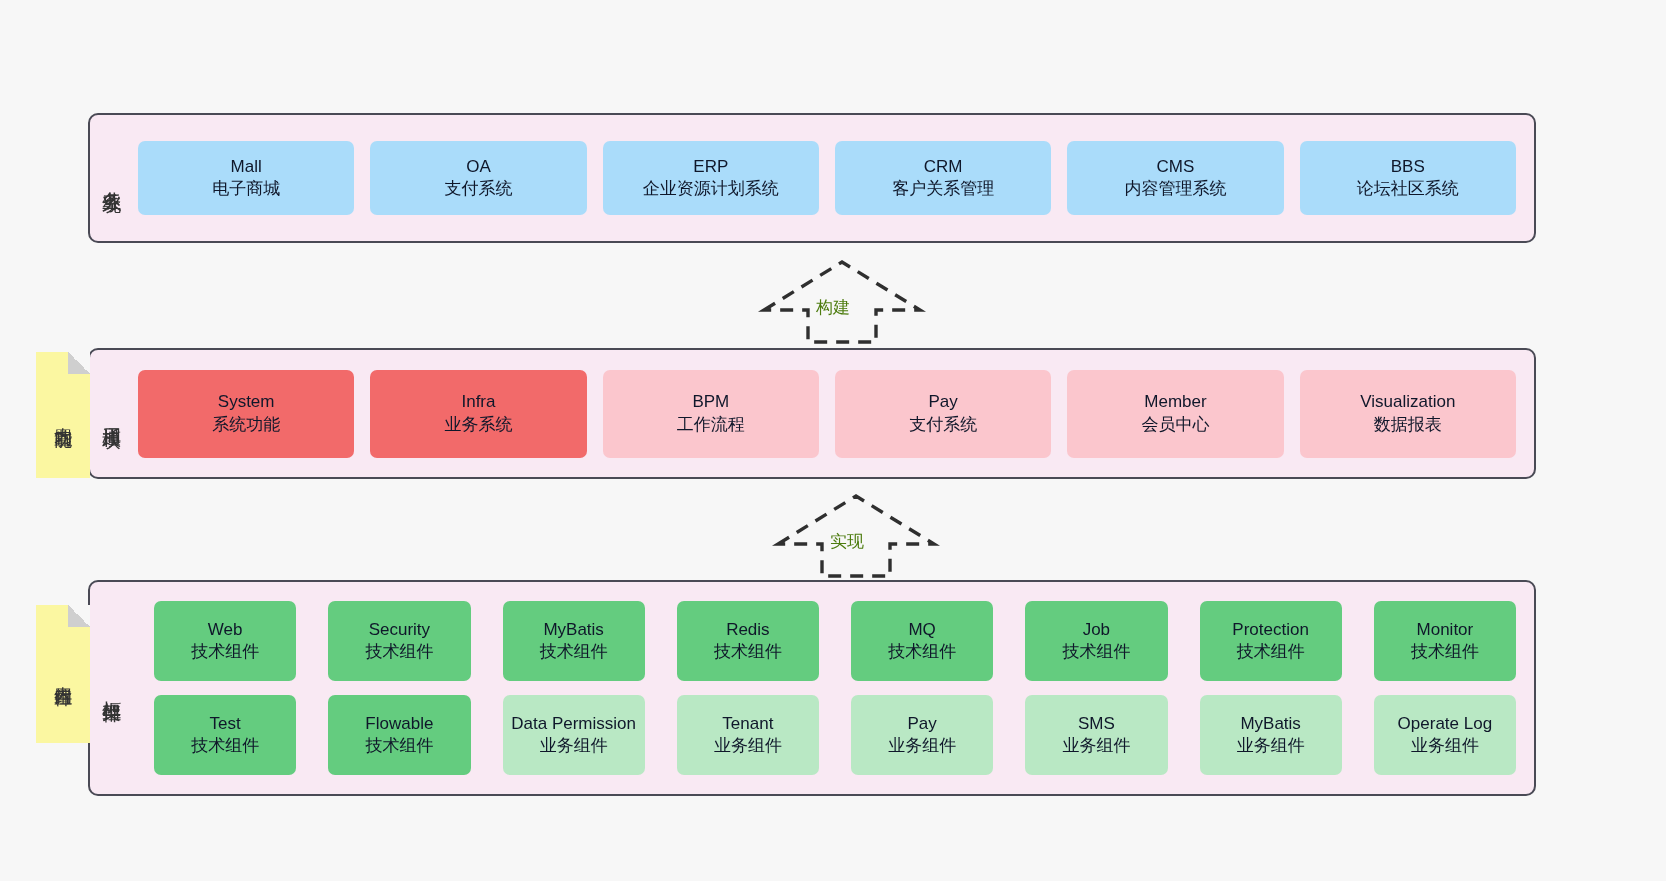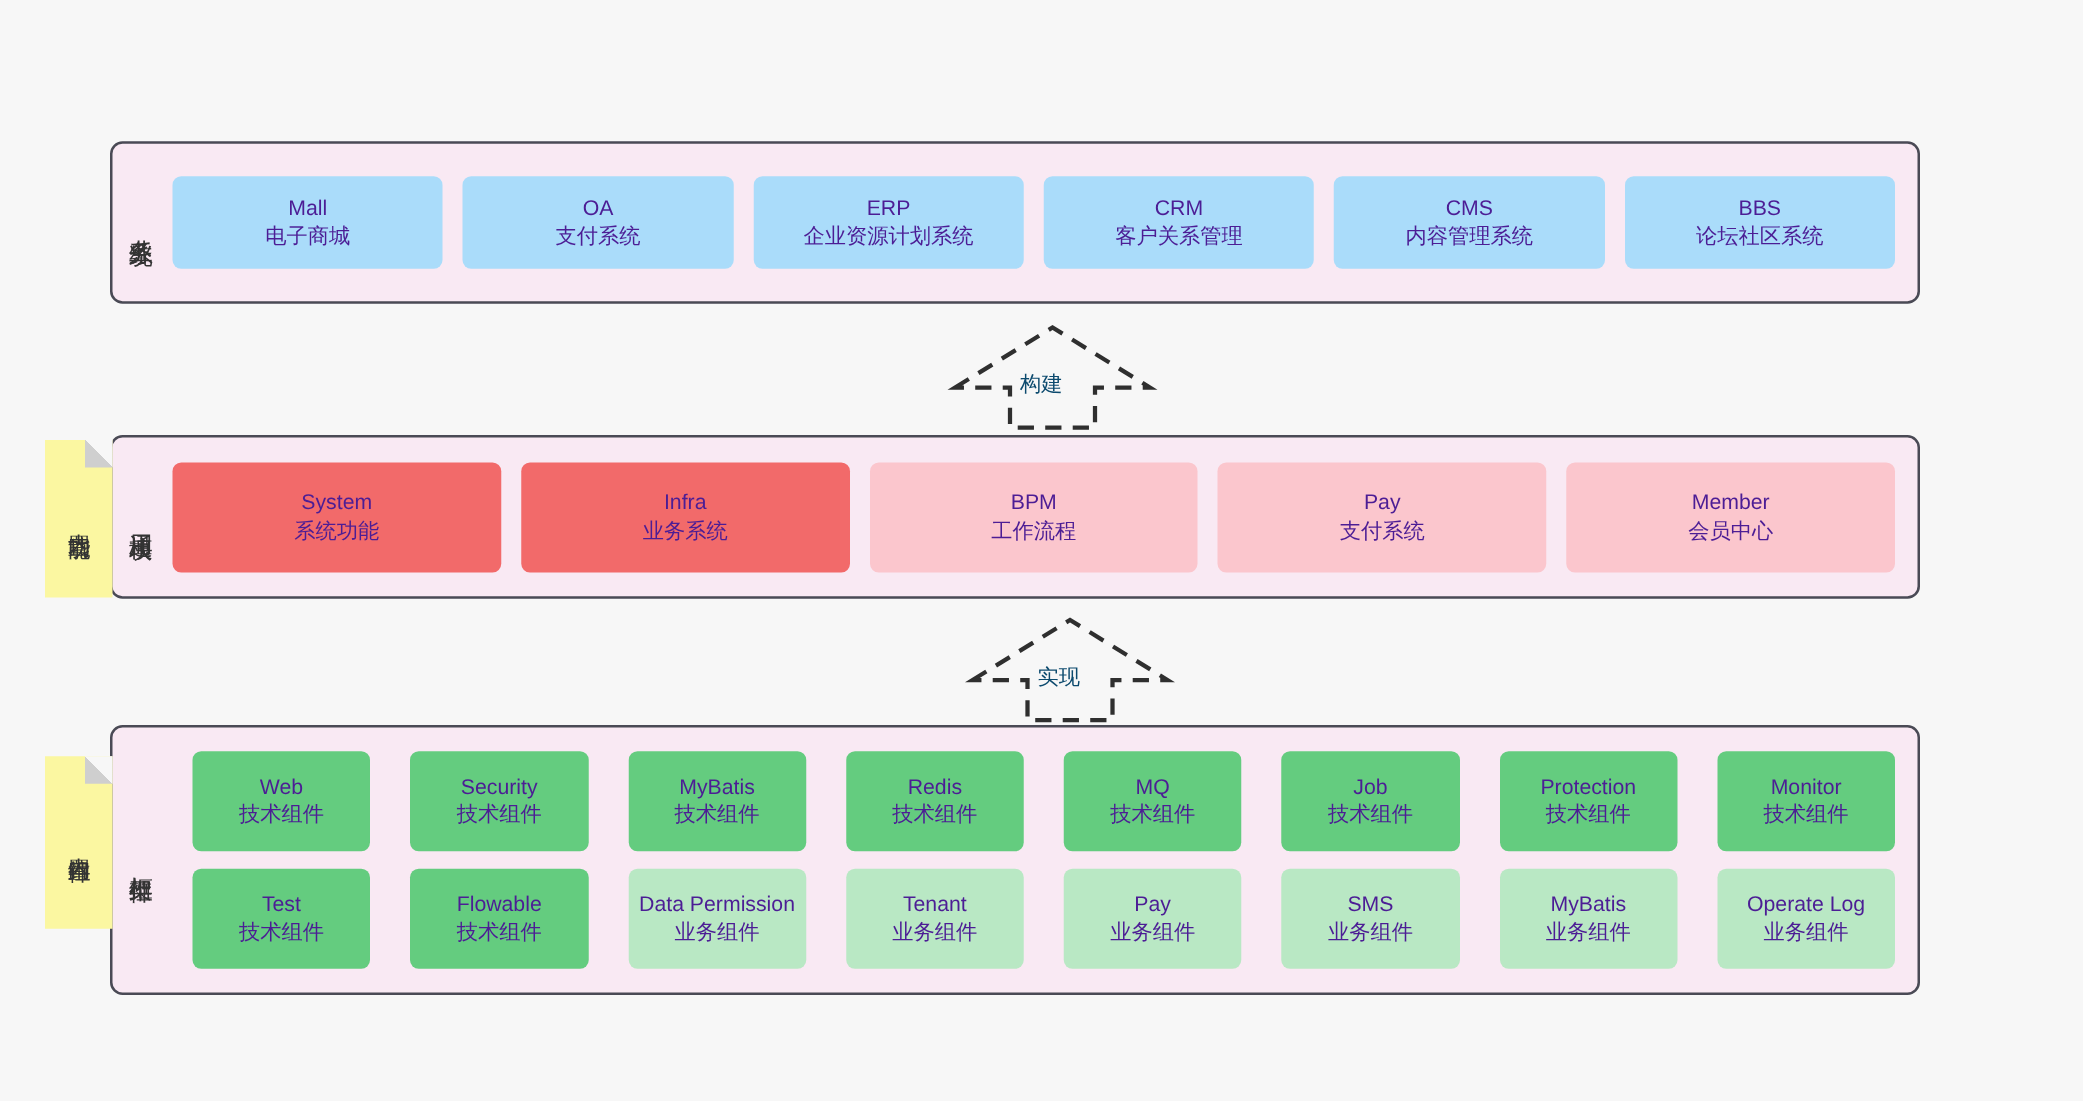--- a/index.html
+++ b/index.html
@@ -63,21 +63,21 @@
   .cell {
     flex: 1 1 0;
     border-radius: 7px;
     display: flex;
     flex-direction: column;
     align-items: center;
     justify-content: center;
     text-align: center;
     font-size: 17px;
     line-height: 1.30;
-    color: #4c1d95;
+    color: #0f172a;
     box-sizing: border-box;
     padding: 4px 6px;
   }
   .cell .t1 { display:block; }
   .cell .t2 { display:block;text-align:center; }
 
   
   .c-blue       { background: #aadcfa; }
   .c-red        { background: #f26a6a; }
   .c-pink       { background: #fbc6cd; }
@@ -119,21 +119,21 @@
   }
   #note-common    { left: 36px; top: 352px; width: 54px; height: 126px; }
   #note-framework { left: 36px; top: 605px; width: 54px; height: 138px; }
 
   
   .arrow-wrap { position: absolute; }
   .arrow-wrap svg { display: block; overflow: visible; }
   .arrow-label {
     position: absolute;
     font-size: 17px;
-    color: #0c4a6e;
+    color: #4d7c0f;
     background: #f7f7f7;
     padding: 0 2px;
     white-space: nowrap;
     user-select: none;
   }
   #arrow-build  { left: 754px; top: 258px; width: 176px; height: 86px; }
   #arrow-build  .arrow-label { left: 60px; top: 38px; }
   #arrow-impl   { left: 768px; top: 492px; width: 176px; height: 86px; }
   #arrow-impl   .arrow-label { left: 60px; top: 38px; }
 </style>
@@ -202,20 +202,24 @@
           <span class="t2">工作流程</span>
         </div>
         <div class="cell c-pink">
           <span class="t1">Pay</span>
           <span class="t2">支付系统</span>
         </div>
         <div class="cell c-pink">
           <span class="t1">Member</span>
           <span class="t2">会员中心</span>
         </div>
+        <div class="cell c-pink">
+          <span class="t1">Visualization</span>
+          <span class="t2">数据报表</span>
+        </div>
       </div>
     </div>
   </div>
 
   <div class="arrow-wrap" id="arrow-impl">
     <svg width="176" height="86" viewBox="0 0 176 86">
       <path d="M 10 52 L 88 4 L 166 52 L 122 52 L 122 84 L 54 84 L 54 52 Z" fill="none" stroke="#2f2f2f" stroke-width="3.4" stroke-dasharray="13 9" stroke-linejoin="miter"></path>
     </svg>
     <span class="arrow-label">实现</span>
   </div>

